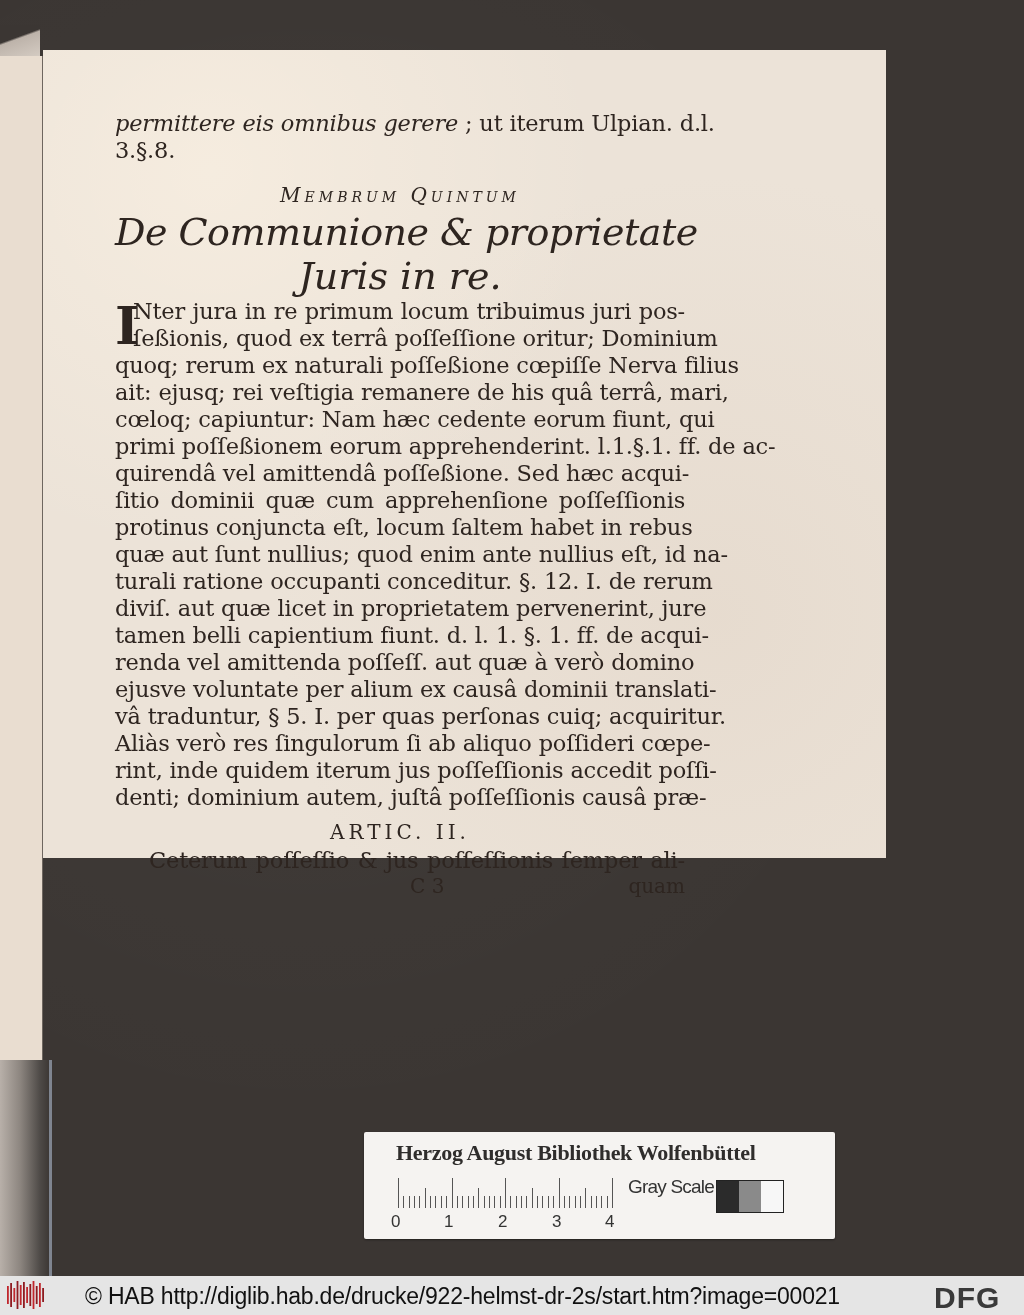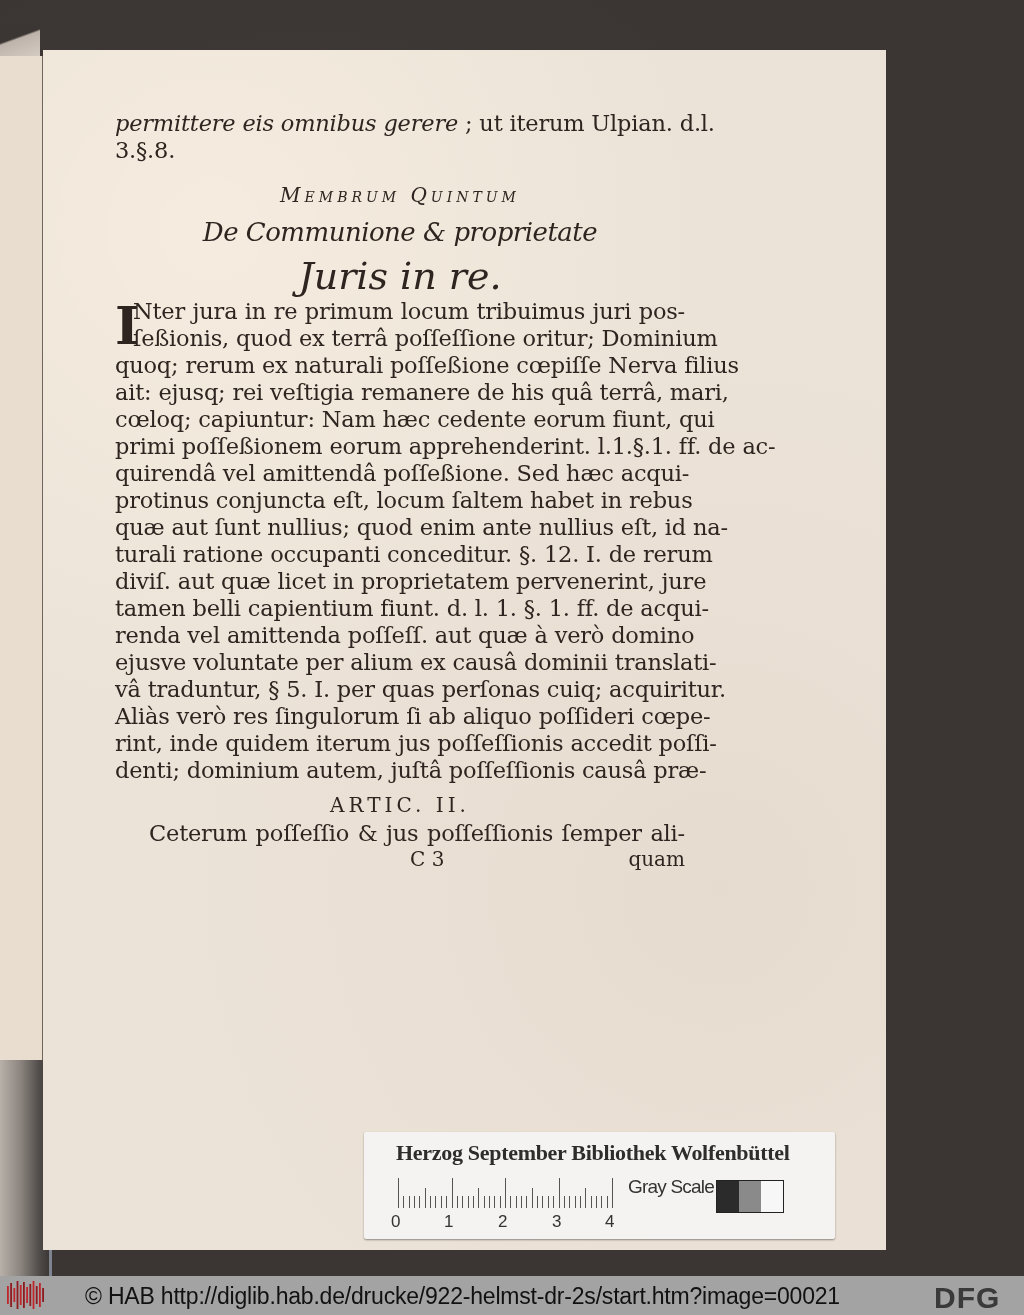--- a/index.html
+++ b/index.html
@@ -25,42 +25,42 @@
   }
   .left-strip {
     position:absolute; left:0; top:1060px; width:50px; height:216px;
     background:linear-gradient(90deg,#b8b0a9 0%, #8d8680 40%, #4e4a47 80%, #3b3633 100%);
   }
   .left-strip-line {
     position:absolute; left:49px; top:1060px; width:3px; height:216px;
     background:#7f8590;
   }
   .page {
-    position:absolute; left:43px; top:50px; width:843px; height:1200px;
+    position:absolute; left:43px; top:50px; width:843px; height:808px;
     background:#ece3d8;
     background-image:
       radial-gradient(circle at 20% 15%, rgba(255,245,230,0.5), transparent 40%),
       radial-gradient(circle at 80% 70%, rgba(220,205,190,0.35), transparent 50%);
   }
   .text-block {
     position:absolute; left:72px; top:60px; width:570px;
     color:#2e2520;
   }
   .line {
     font-size:22.5px; line-height:27px; white-space:nowrap;
     text-align:justify; text-align-last:justify; display:block;
     letter-spacing:-0.2px;
   }
   .it { font-style:italic; }
   .membrum {
     text-align:center; font-style:italic; font-size:20px; letter-spacing:4px;
     margin-top:16px; line-height:30px; font-variant:small-caps;
   }
   .title1 {
-    font-size:26px; font-style:italic; line-height:44px; text-align:center;
+    font-size:38px; font-style:italic; line-height:44px; text-align:center;
     letter-spacing:-0.5px; white-space:nowrap;
   }
   .title2 {
     font-size:38px; font-style:italic; line-height:44px; text-align:center;
   }
   .articulus {
     text-align:center; font-size:21px; letter-spacing:3px; line-height:28px; margin-top:-2px;
   }
   .dropcap-line { position:relative; padding-left:18px; }
   .dropcap {
@@ -96,21 +96,21 @@
     font-size:19px; color:#333; letter-spacing:-0.8px;
   }
   .gray-swatches {
     position:absolute; left:352px; top:48px; width:66px; height:31px;
     border:1px solid #222; display:flex;
   }
   .gray-swatches div { flex:1; }
 
   .footer {
     position:absolute; left:0; top:1276px; width:1024px; height:39px;
-    background:#a3a3a3; display:flex; align-items:center;text-align:right;
+    background:#e5e5e5; display:flex; align-items:center;text-align:right;
   }
   .hab-logo { position:absolute; left:5px; top:4px; width:42px; height:30px; }
   .footer-text {
     position:absolute; left:85px; top:7px;
     font-family:"Liberation Sans", sans-serif; font-size:23px; color:#111; white-space:nowrap;
     letter-spacing:-0.2px;
   }
   .dfg-logo {
     position:absolute; left:934px; top:5px;
     font-family:"Liberation Sans", sans-serif; font-weight:bold; font-size:30px; color:#3a3a3a;
@@ -138,20 +138,21 @@
     <div class="dropcap-line">
       <span class="dropcap">I</span>
       <div id="a1lines" style="margin-left: -18px;">
           <span class="line" style="margin-left: 0px; padding-left: 18px;">Nter jura in re primum locum tribuimus juri pos-</span>
           <span class="line" style="margin-left: 0px; padding-left: 18px;">ſeßionis, quod ex terrâ poſſeſſione oritur; Dominium</span>
           <span class="line" style="padding-left: 0px;">quoq; rerum ex naturali poſſeßione cœpiſſe Nerva filius</span>
           <span class="line" style="padding-left: 0px;">ait: ejusq; rei veſtigia remanere de his quâ terrâ, mari,</span>
           <span class="line" style="padding-left: 0px;">cœloq; capiuntur: Nam hæc cedente eorum fiunt, qui</span>
           <span class="line" style="padding-left: 0px;">primi poſſeßionem eorum apprehenderint. l.1.§.1. ff. de ac-</span>
           <span class="line" style="padding-left: 0px;">quirendâ vel amittendâ poſſeßione. Sed hæc acqui-</span>
+          <span class="line" style="padding-left: 0px;">ſitio dominii quæ cum apprehenſione poſſeſſionis</span>
           <span class="line" style="padding-left: 0px;">protinus conjuncta eſt, locum ſaltem habet in rebus</span>
           <span class="line" style="padding-left: 0px;">quæ aut ſunt nullius; quod enim ante nullius eſt, id na-</span>
           <span class="line" style="padding-left: 0px;">turali ratione occupanti conceditur. §. 12. I. de rerum</span>
           <span class="line" style="padding-left: 0px;">diviſ. aut quæ licet in proprietatem pervenerint, jure</span>
           <span class="line" style="padding-left: 0px;">tamen belli capientium fiunt. d. l. 1. §. 1. ff. de acqui-</span>
           <span class="line" style="padding-left: 0px;">renda vel amittenda poſſeſſ. aut quæ à verò domino</span>
           <span class="line" style="padding-left: 0px;">ejusve voluntate per alium ex causâ dominii translati-</span>
           <span class="line" style="padding-left: 0px;">vâ traduntur, § 5. I. per quas perſonas cuiq; acquiritur.</span>
           <span class="line" style="padding-left: 0px;">Aliàs verò res ſingulorum ſi ab aliquo poſſideri cœpe-</span>
           <span class="line" style="padding-left: 0px;">rint, inde quidem iterum jus poſſeſſionis accedit poſſi-</span>
@@ -162,21 +163,21 @@
     <div class="artic2">ARTIC. II.</div>
     <span class="line indent-line">Ceterum poſſeſſio &amp; jus poſſeſſionis ſemper ali-</span>
     <div class="sig-line">
       <span class="sig">C 3</span>
       <span class="catch">quam</span>
     </div>
   </div>
 </div>
 
 <div class="label-card">
-  <div class="label-title">Herzog September Bibliothek Wolfenbüttel</div>
+  <div class="label-title">Herzog August Bibliothek Wolfenbüttel</div>
   <div class="ruler" id="ruler">
       <div class="tick" style="left: 0px; height: 30px;"></div>
       <div class="tick" style="left: 5.35px; height: 12px;"></div>
       <div class="tick" style="left: 10.7px; height: 12px;"></div>
       <div class="tick" style="left: 16.05px; height: 12px;"></div>
       <div class="tick" style="left: 21.4px; height: 12px;"></div>
       <div class="tick" style="left: 26.75px; height: 20px;"></div>
       <div class="tick" style="left: 32.1px; height: 12px;"></div>
       <div class="tick" style="left: 37.45px; height: 12px;"></div>
       <div class="tick" style="left: 42.8px; height: 12px;"></div>

